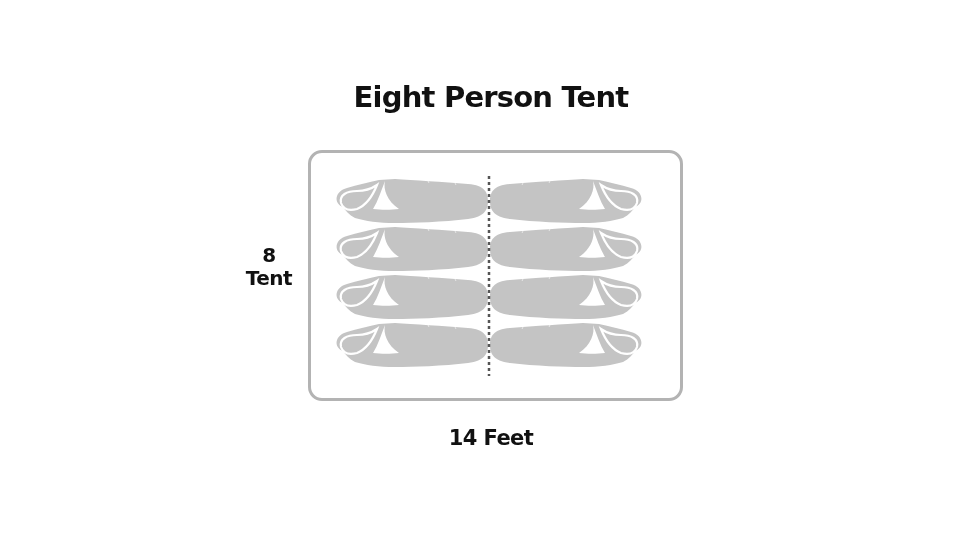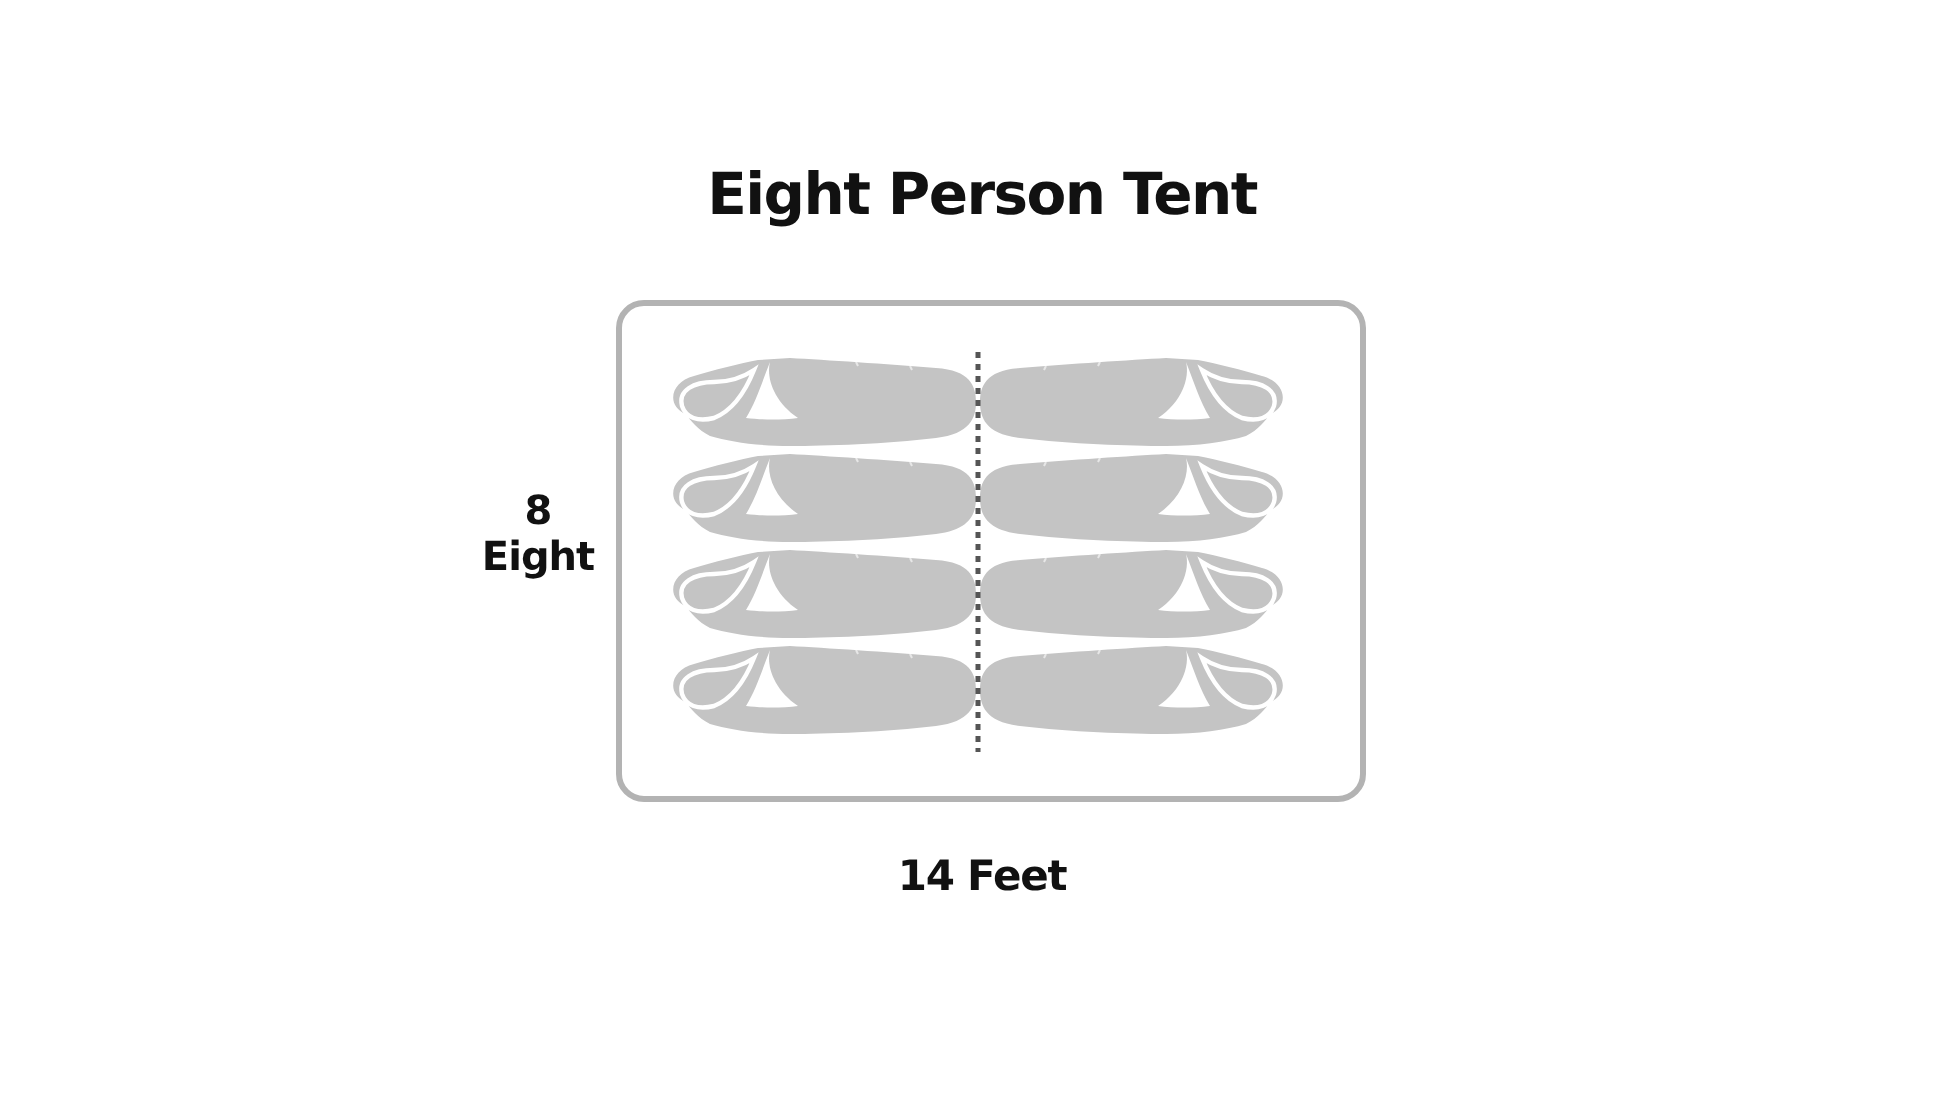--- a/index.html
+++ b/index.html
@@ -17,21 +17,21 @@
   </style>
 </head>
 <body>
 
 <div class="title">Eight Person Tent</div>
 
 <div class="tent"></div>
 
 <div class="side-label">
   <div>8</div>
-  <div>Eight</div>
+  <div>Tent</div>
 </div>
 
 <div class="bottom-label">14 Feet</div>
 
 <svg class="bags" width="978" height="550" viewBox="0 0 978 550">
   <defs>
     <g id="bag">
 
       <path d="M 10,6 C 0,2 2,-10 14,-13 C 24,-16 36,-19 46,-21 L 62,-22
                C 80,-21 110,-19 135,-17 C 152,-16 155,-8 155,0

